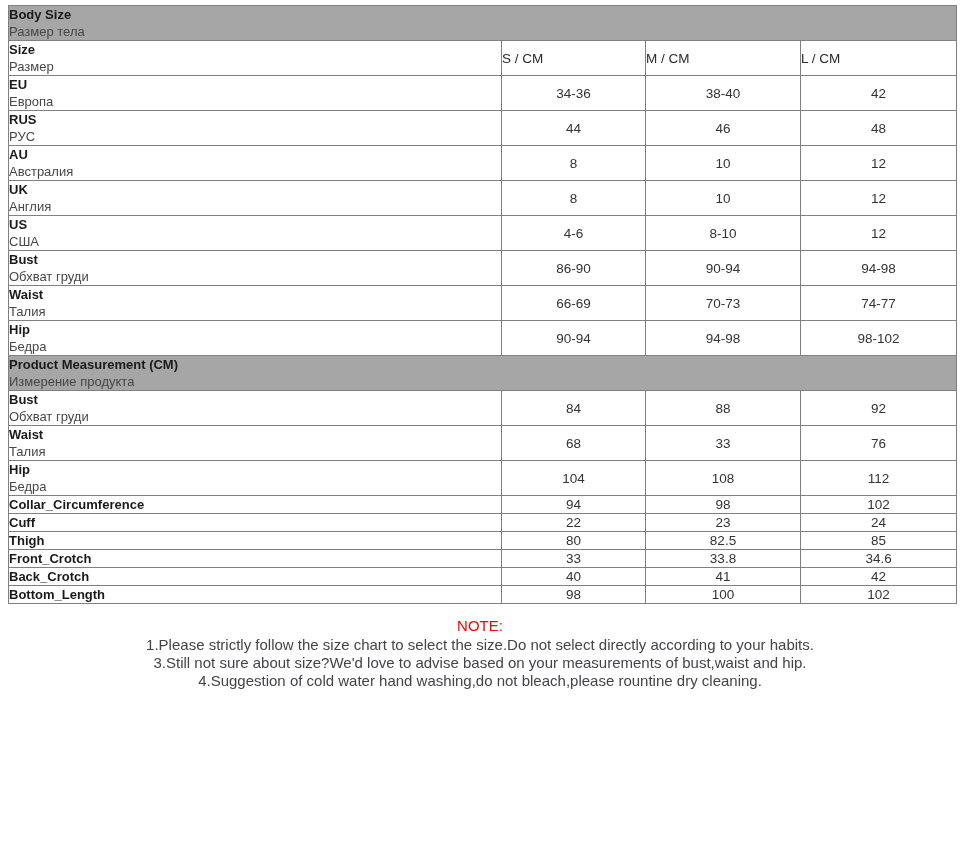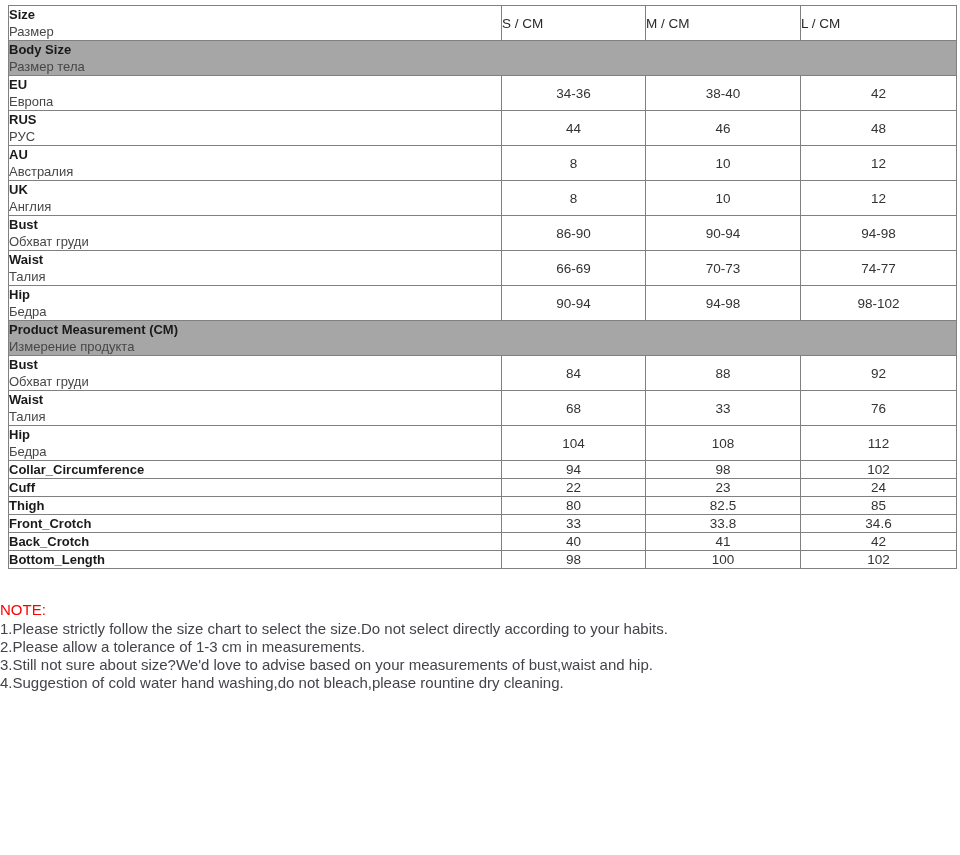--- a/index.html
+++ b/index.html
@@ -54,21 +54,22 @@
     padding: 0 4px;
     font-size: 13.5px;
     color: #2b2b2b;
   }
   td.val {
     text-align: center;
     font-size: 13.5px;
     color: var(--value-text, #333333);
   }
   .note {
-    margin-top: 32px;
+    margin-top: 13px;
+    text-align: center;
     font-size: 15px;
     line-height: 18px;
     color: var(--note-text, #43434a);
   }
   .note-title {
     color: var(--note-red, #ff0000);
     margin-bottom: 1px;
   }
   .note-line {
     white-space: nowrap;
@@ -80,35 +81,35 @@
 <div class="page">
   <table class="size-table">
     <colgroup>
       <col style="width:493px">
       <col style="width:144px">
       <col style="width:155px">
       <col style="width:156px">
     </colgroup>
     <tbody id="table-body">
         <tr>
+          <td class="section-td lbl" colspan="4">
+            <div class="en">Body Size</div>
+            <div class="ru">Размер тела</div>
+          </td>
+        </tr>
+        <tr>
           <td class="lbl">
             <div class="en">Size</div>
             <div class="ru">Размер</div>
           </td>
           <td class="colhead">S / CM</td>
           <td class="colhead">M / CM</td>
           <td class="colhead">L / CM</td>
         </tr>
         <tr>
-          <td class="section-td lbl" colspan="4">
-            <div class="en">Body Size</div>
-            <div class="ru">Размер тела</div>
-          </td>
-        </tr>
-        <tr>
           <td class="lbl">
             <div class="en">EU</div>
             <div class="ru">Европа</div>
           </td>
           <td class="val">34-36</td>
           <td class="val">38-40</td>
           <td class="val">42</td>
         </tr>
         <tr>
           <td class="lbl">
@@ -128,20 +129,29 @@
           <td class="val">10</td>
           <td class="val">12</td>
         </tr>
         <tr>
           <td class="lbl">
             <div class="en">UK</div>
             <div class="ru">Англия</div>
           </td>
           <td class="val">8</td>
           <td class="val">10</td>
+          <td class="val">12</td>
+        </tr>
+        <tr>
+          <td class="lbl">
+            <div class="en">US</div>
+            <div class="ru">США</div>
+          </td>
+          <td class="val">4-6</td>
+          <td class="val">8-10</td>
           <td class="val">12</td>
         </tr>
         <tr>
           <td class="lbl">
             <div class="en">Bust</div>
             <div class="ru">Обхват груди</div>
           </td>
           <td class="val">86-90</td>
           <td class="val">90-94</td>
           <td class="val">94-98</td>
@@ -245,18 +255,17 @@
           <td class="val">100</td>
           <td class="val">102</td>
         </tr>
       </tbody>
   </table>
 
   <div class="note">
     <div class="note-title">NOTE:</div>
     <div id="note-lines">
         <div class="note-line">1.Please strictly follow the size chart to select the size.Do not select directly according to your habits.</div>
-        <div class="note-line">2.Please allow a tolerance of 1-3 cm in measurements.</div>
         <div class="note-line">3.Still not sure about size?We'd love to advise based on your measurements of bust,waist and hip.</div>
         <div class="note-line">4.Suggestion of cold water hand washing,do not bleach,please rountine dry cleaning.</div>
       </div>
   </div>
 </div>
 
 </body></html>

